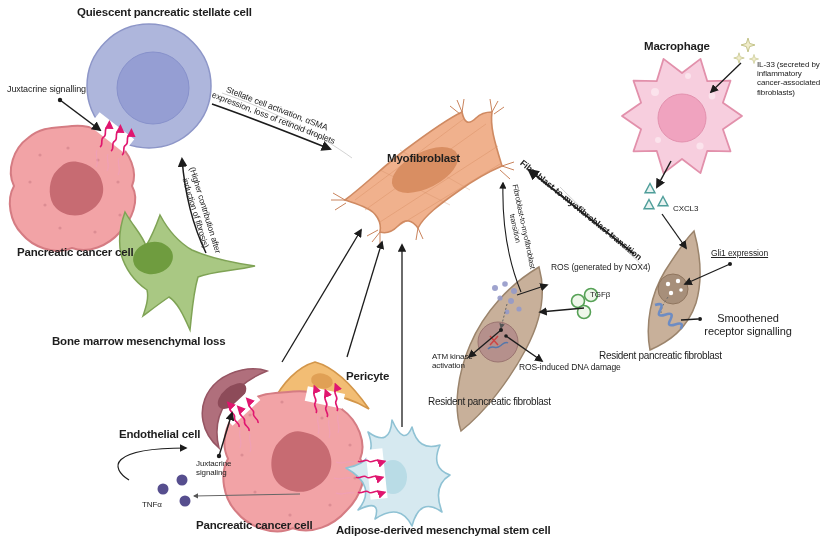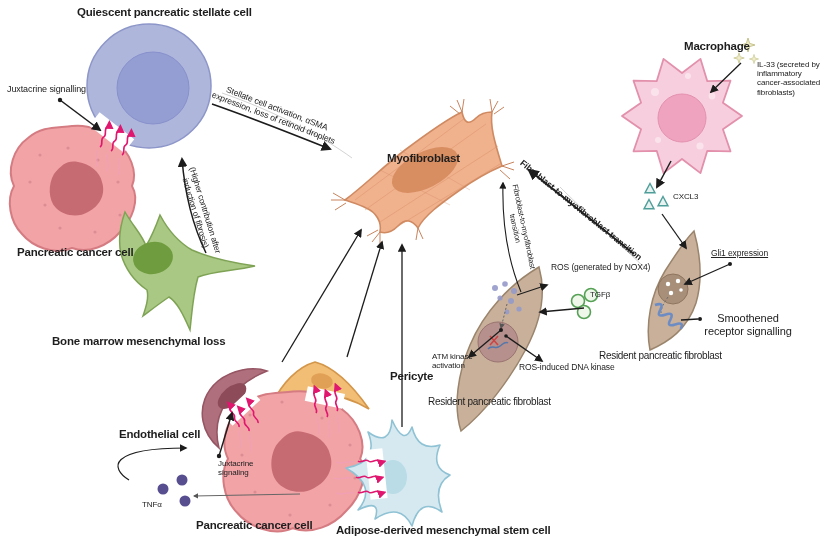--- a/index.html
+++ b/index.html
@@ -276,36 +276,36 @@
 
   <div class="lbl cell-label big" style="left:77px;top:6px;">Quiescent pancreatic stellate cell</div>
   <div class="lbl anno" style="left:7px;top:84px;font-size:9px;">Juxtacrine signalling</div>
   <div class="lbl cell-label big" style="left:17px;top:246px;">Pancreatic cancer cell</div>
   <div class="lbl cell-label big" style="left:52px;top:335px;">Bone marrow mesenchymal loss</div>
   <div class="lbl cell-label big" style="left:387px;top:104px;margin-top:48px;">Myofibroblast</div>
 
   <div class="lbl anno wrap center rot" style="left:205px;top:104px;width:140px;font-size:8.6px;transform:rotate(21deg);">Stellate cell activation, αSMA expression, loss of retinoid droplets</div>
   <div class="lbl anno wrap center rot" style="left:144px;top:202px;width:112px;font-size:8.4px;transform:rotate(73deg);">(Higher contribution after induction of fibrosis)</div>
 
-  <div class="lbl cell-label big" style="left:672px;top:40px;padding-left:12px;">Macrophage</div>
+  <div class="lbl cell-label big" style="left:632px;top:40px;padding-left:12px;">Macrophage</div>
   <div class="lbl anno wrap" style="left:757px;top:60px;width:70px;">IL-33 (secreted by inflammatory cancer-associated fibroblasts)</div>
-  <div class="lbl anno" style="left:673px;top:192px;">CXCL3</div>
+  <div class="lbl anno" style="left:673px;top:204px;">CXCL3</div>
   <div class="lbl anno" style="left:711px;top:249px;font-size:8.5px;text-decoration:underline;">Gli1 expression</div>
   <div class="lbl anno wrap center" style="left:704px;top:312px;width:88px;font-size:11px;">Smoothened receptor signalling</div>
   <div class="lbl mid-label" style="left:599px;top:350px;">Resident pancreatic fibroblast</div>
 
   <div class="lbl anno" style="left:551px;top:263px;font-size:8.5px;">ROS (generated by NOX4)</div>
   <div class="lbl anno" style="left:590px;top:290px;">TGFβ</div>
   <div class="lbl anno wrap" style="left:432px;top:352px;width:54px;">ATM kinase activation</div>
-  <div class="lbl anno" style="left:519px;top:363px;font-size:8.5px;">ROS-induced DNA kinase</div>
+  <div class="lbl anno" style="left:519px;top:363px;font-size:8.5px;">ROS-induced DNA damage</div>
   <div class="lbl mid-label" style="left:428px;top:396px;">Resident pancreatic fibroblast</div>
 
   <div class="lbl anno rot" style="left:495px;top:205px;width:172px;font-size:8.8px;font-weight:600;transform:rotate(39deg);text-align:center;">Fibroblast-to-myofibroblast transition</div>
   <div class="lbl anno wrap center rot" style="left:463px;top:219px;width:112px;font-size:7.5px;transform:rotate(78deg);">Fibroblast-to-myofibroblast transition</div>
 
-  <div class="lbl cell-label big" style="left:346px;top:370px;margin-left:44px;">Pericyte</div>
+  <div class="lbl cell-label big" style="left:346px;top:370px;">Pericyte</div>
   <div class="lbl cell-label big" style="left:119px;top:428px;">Endothelial cell</div>
-  <div class="lbl anno wrap" style="left:196px;top:459px;width:50px;margin-left:22px;">Juxtacrine signaling</div>
+  <div class="lbl anno wrap" style="left:196px;top:459px;width:50px;">Juxtacrine signaling</div>
   <div class="lbl anno" style="left:142px;top:500px;">TNFα</div>
   <div class="lbl cell-label big" style="left:196px;top:519px;">Pancreatic cancer cell</div>
   <div class="lbl cell-label big" style="left:336px;top:524px;">Adipose-derived mesenchymal stem cell</div>
 
 </div>
 
 </body></html>

